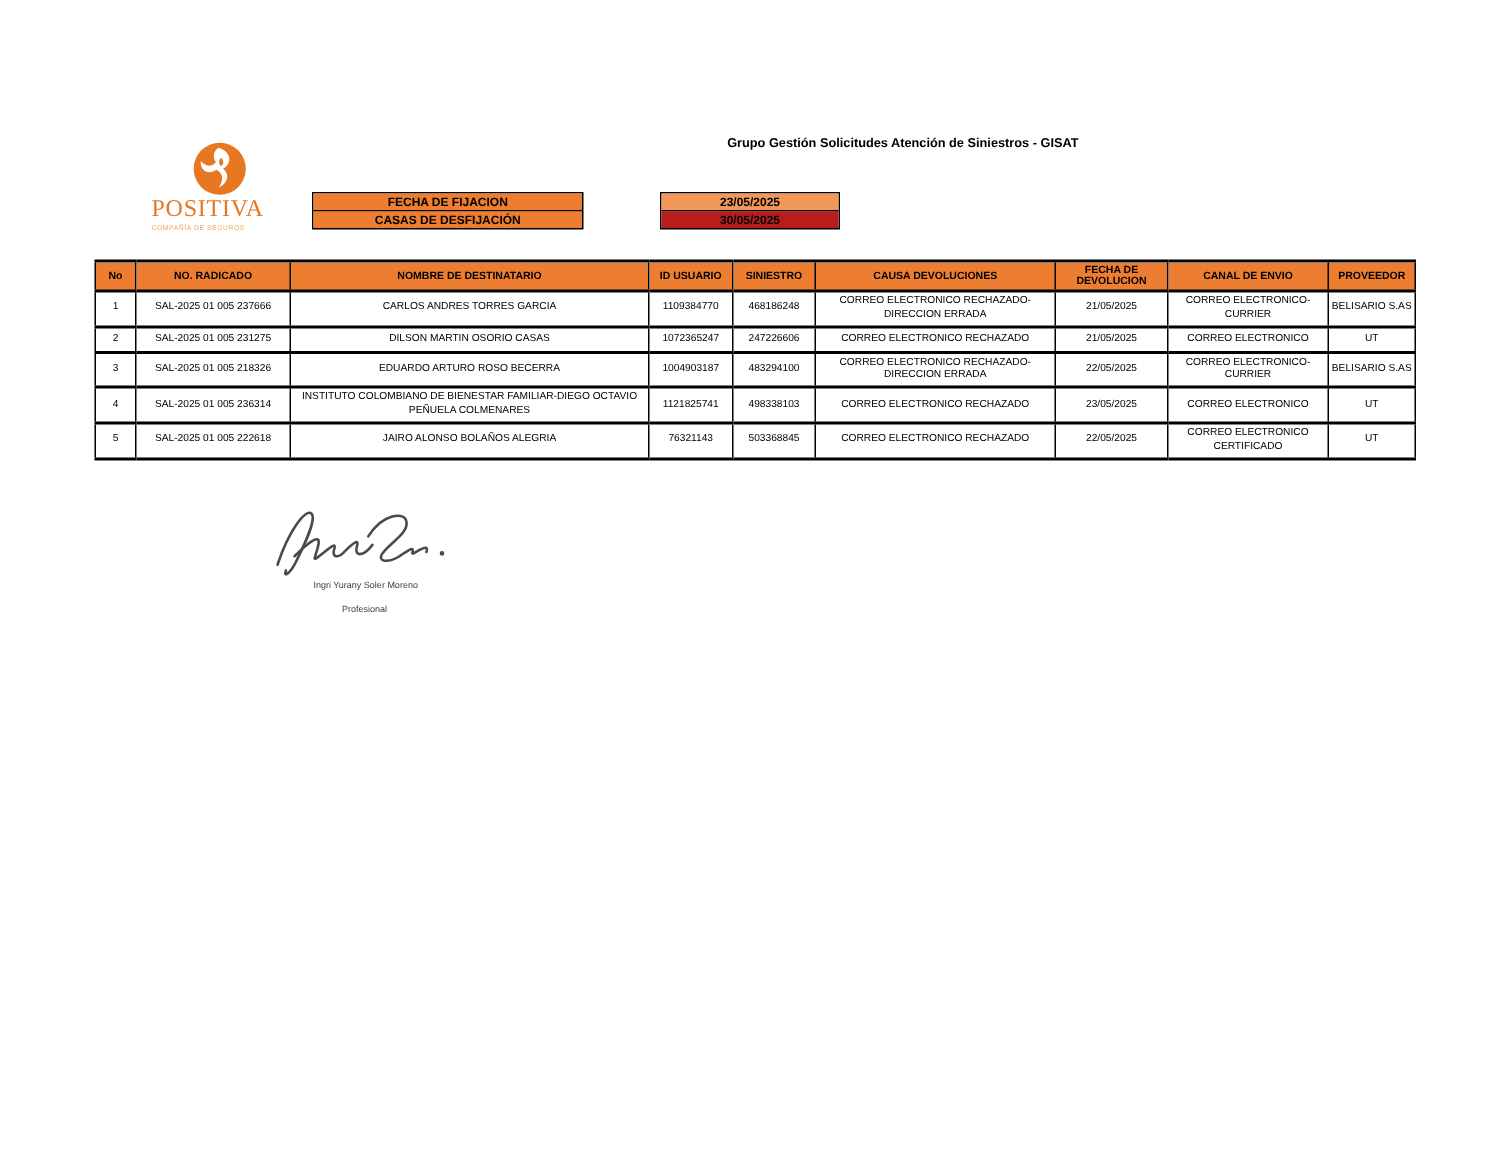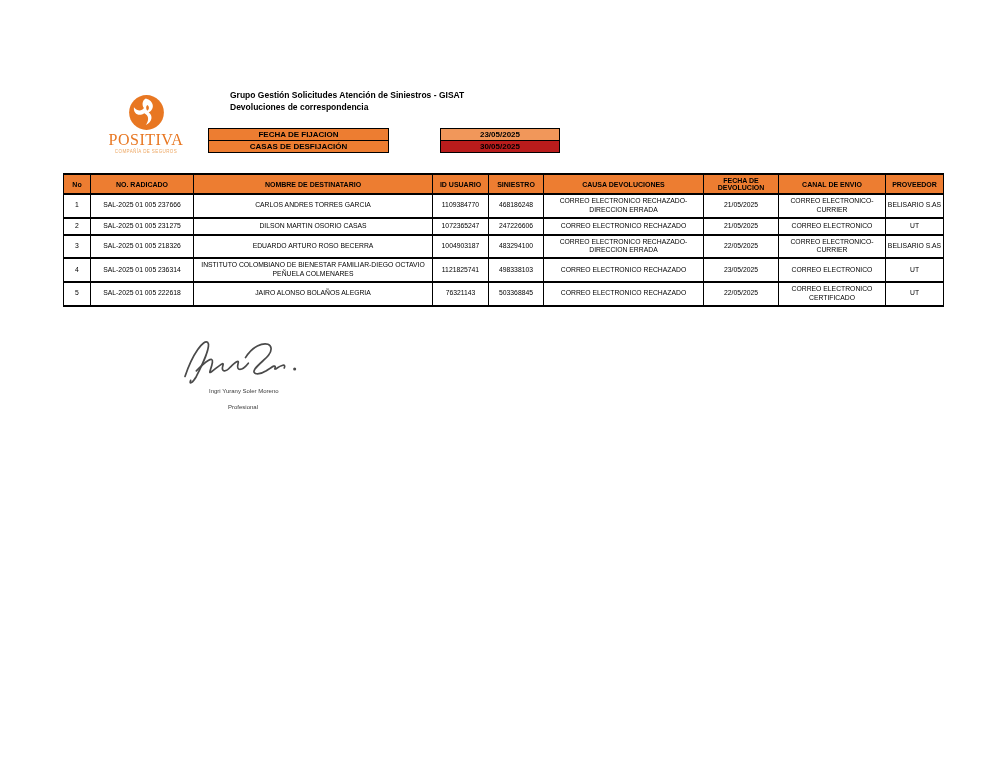--- a/index.html
+++ b/index.html
@@ -2,31 +2,31 @@
 <html><head>
 <meta charset="utf-8">
 <style>
   html,body { margin:0; padding:0; background:#ffffff; }
   body {
     width:1000px; height:773px; position:relative; overflow:hidden;
     font-family:"Liberation Sans", sans-serif; color:#000;
   }
 
   
-  .logo-block { position:absolute; left:101px; top:94px; width:90px; text-align:center; }
+  .logo-block { position:absolute; left:101px; top:94px; width:90px; text-align:left; }
   .logo-mark svg { width:37px; height:37px; display:block; margin:0 auto; }
   .logo-brand {
     font-family:"Liberation Serif", serif; font-size:16px; line-height:1;
     color:#e87722; letter-spacing:0.5px; margin-top:1px; white-space:nowrap;
   }
   .logo-tagline { font-size:4.5px; color:#eda763; letter-spacing:0.4px; margin-top:1px; white-space:nowrap; }
 
   
   .title-block {
-    position:absolute; left:230px; top:89px; width:500px; text-align:left;
+    position:absolute; left:219px; top:89px; width:500px; text-align:right;
     font-weight:bold; font-size:8.5px; line-height:1.45;
   }
 
   
   .fecha-labels {
     position:absolute; left:208px; top:128px; width:181px;
     border:1px solid #000; box-sizing:border-box;
   }
   .fecha-labels .cell {
     background:#ed7d31; font-weight:bold; font-size:8px; text-align:center;
@@ -77,21 +77,20 @@
       <path d="M48 12 C70 18 74 40 56 50 C68 58 66 76 48 84 C58 70 56 58 44 52 C30 62 14 54 16 36 C26 48 38 46 43 38 C36 28 40 16 48 12 Z" fill="#ffffff"></path>
       <path d="M52 30 C58 34 58 42 52 45 C48 41 48 34 52 30 Z" fill="#e87722"></path>
     </svg>
   </div>
   <div class="logo-brand">POSITIVA</div>
   <div class="logo-tagline">COMPAÑÍA DE SEGUROS</div>
 </div>
 
 <div class="title-block">
   <div>Grupo Gestión Solicitudes Atención de Siniestros - GISAT</div>
-  <div>Devoluciones de correspondencia</div>
 </div>
 
 <div class="fecha-labels">
   <div class="cell">FECHA DE FIJACION</div>
   <div class="cell">CASAS DE DESFIJACIÓN</div>
 </div>
 
 <div class="fecha-values">
   <div class="cell light">23/05/2025</div>
   <div class="cell dark">30/05/2025</div>

